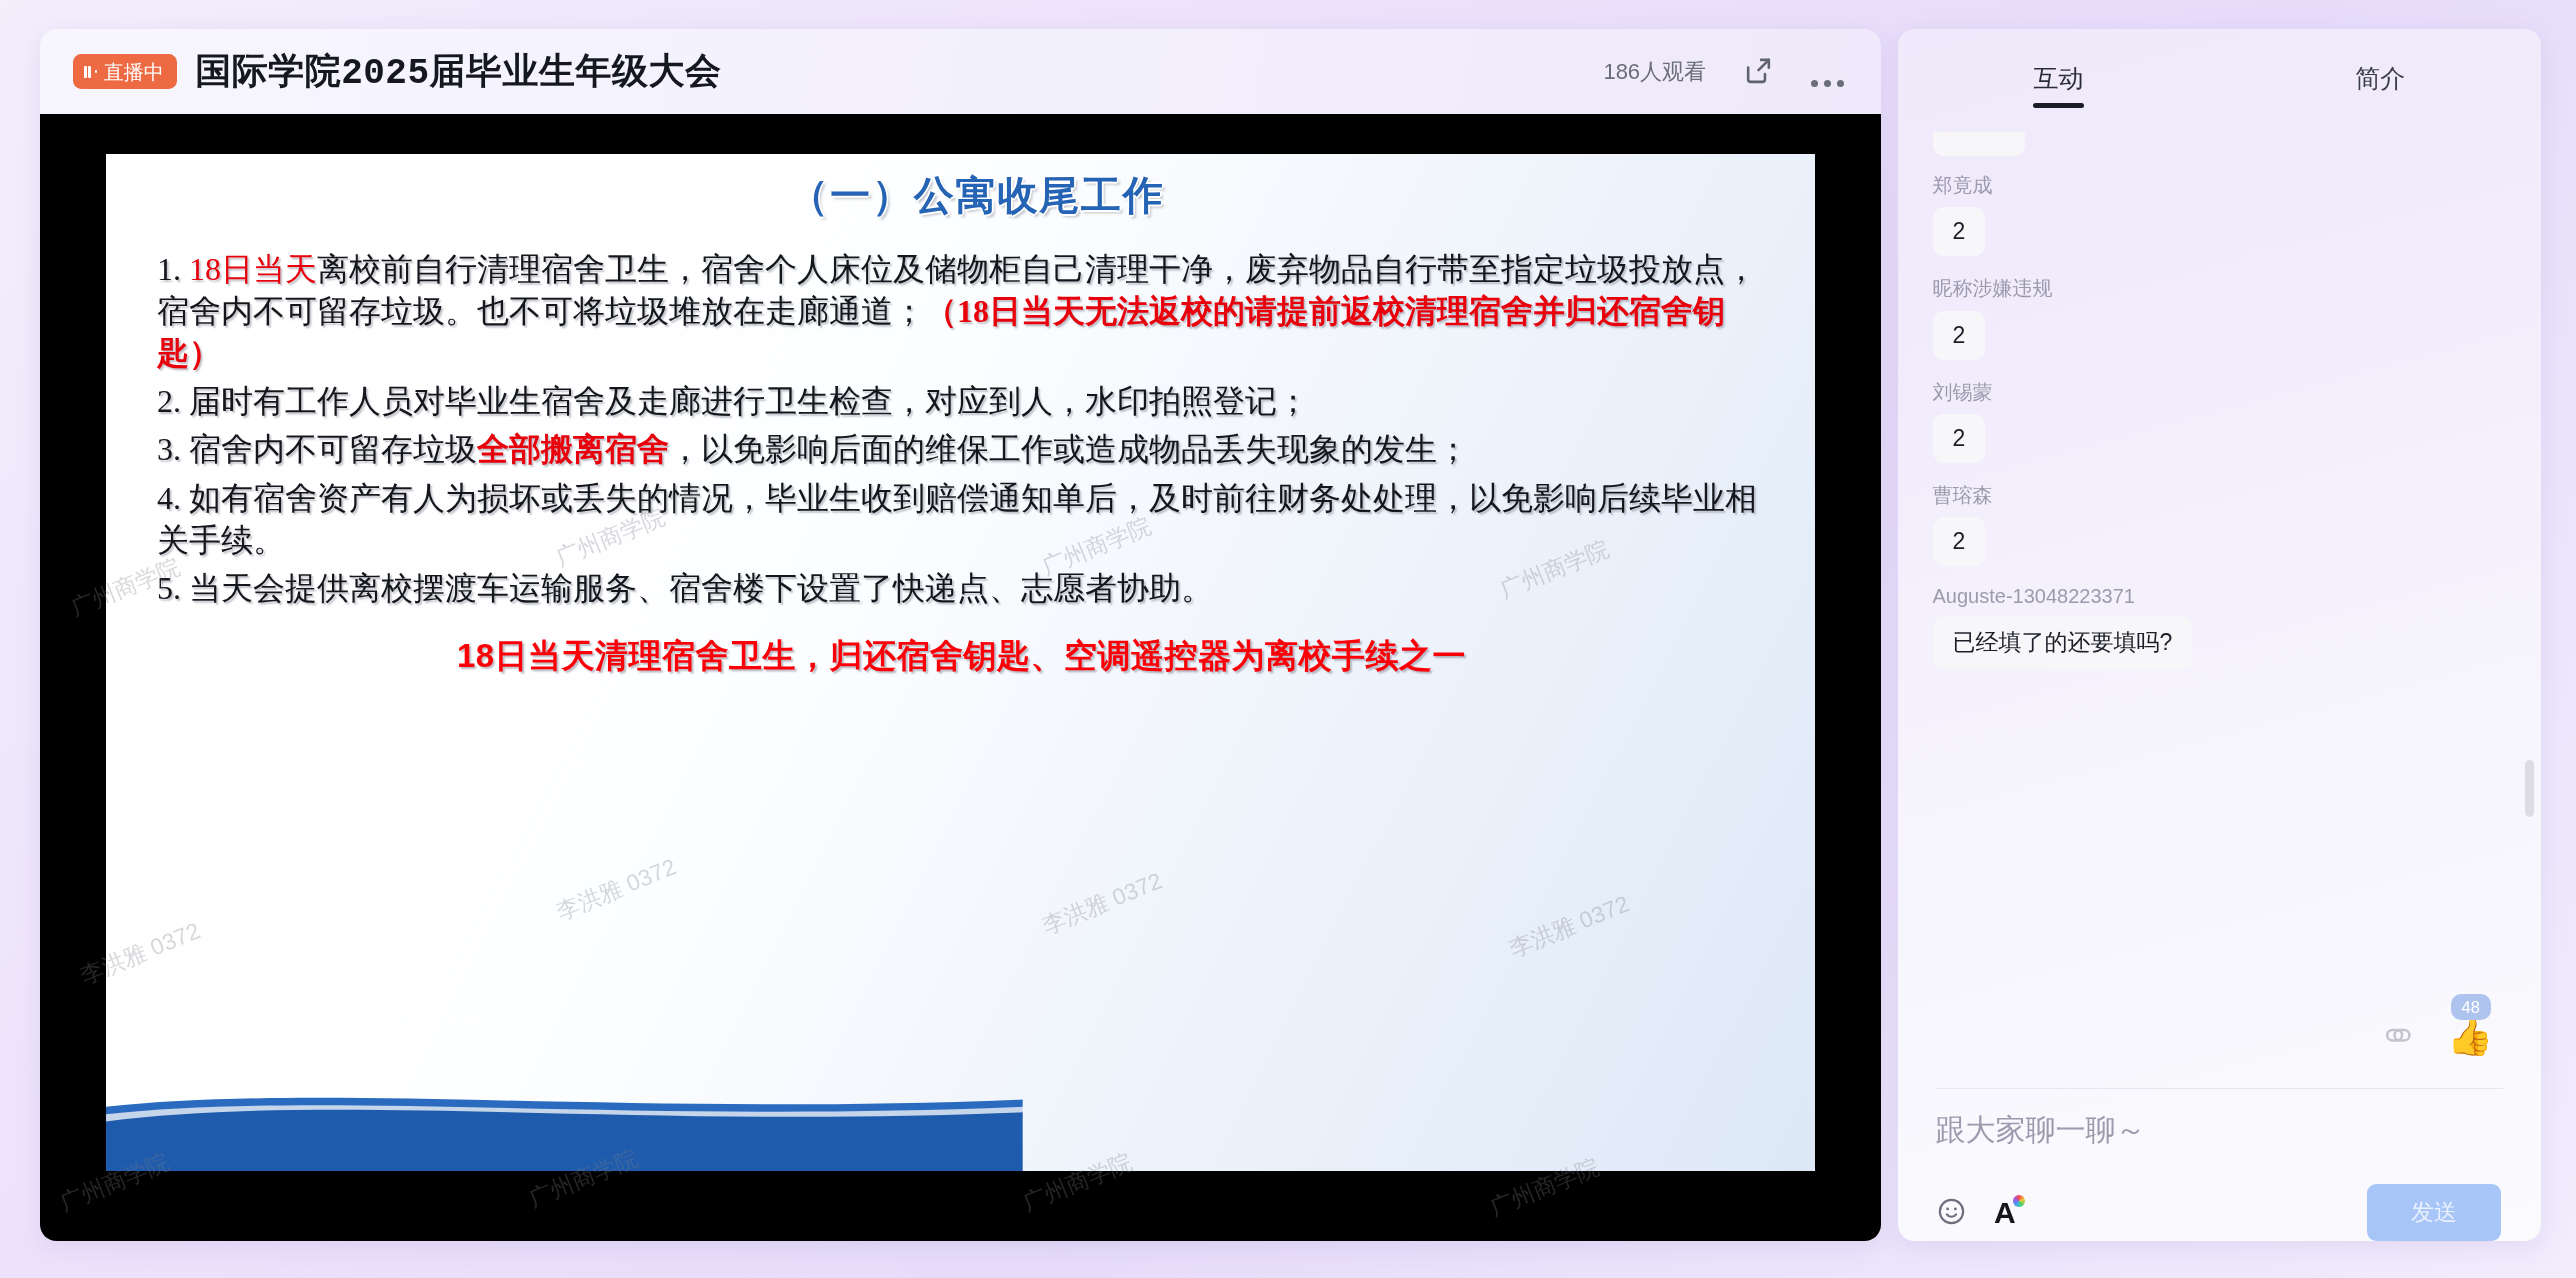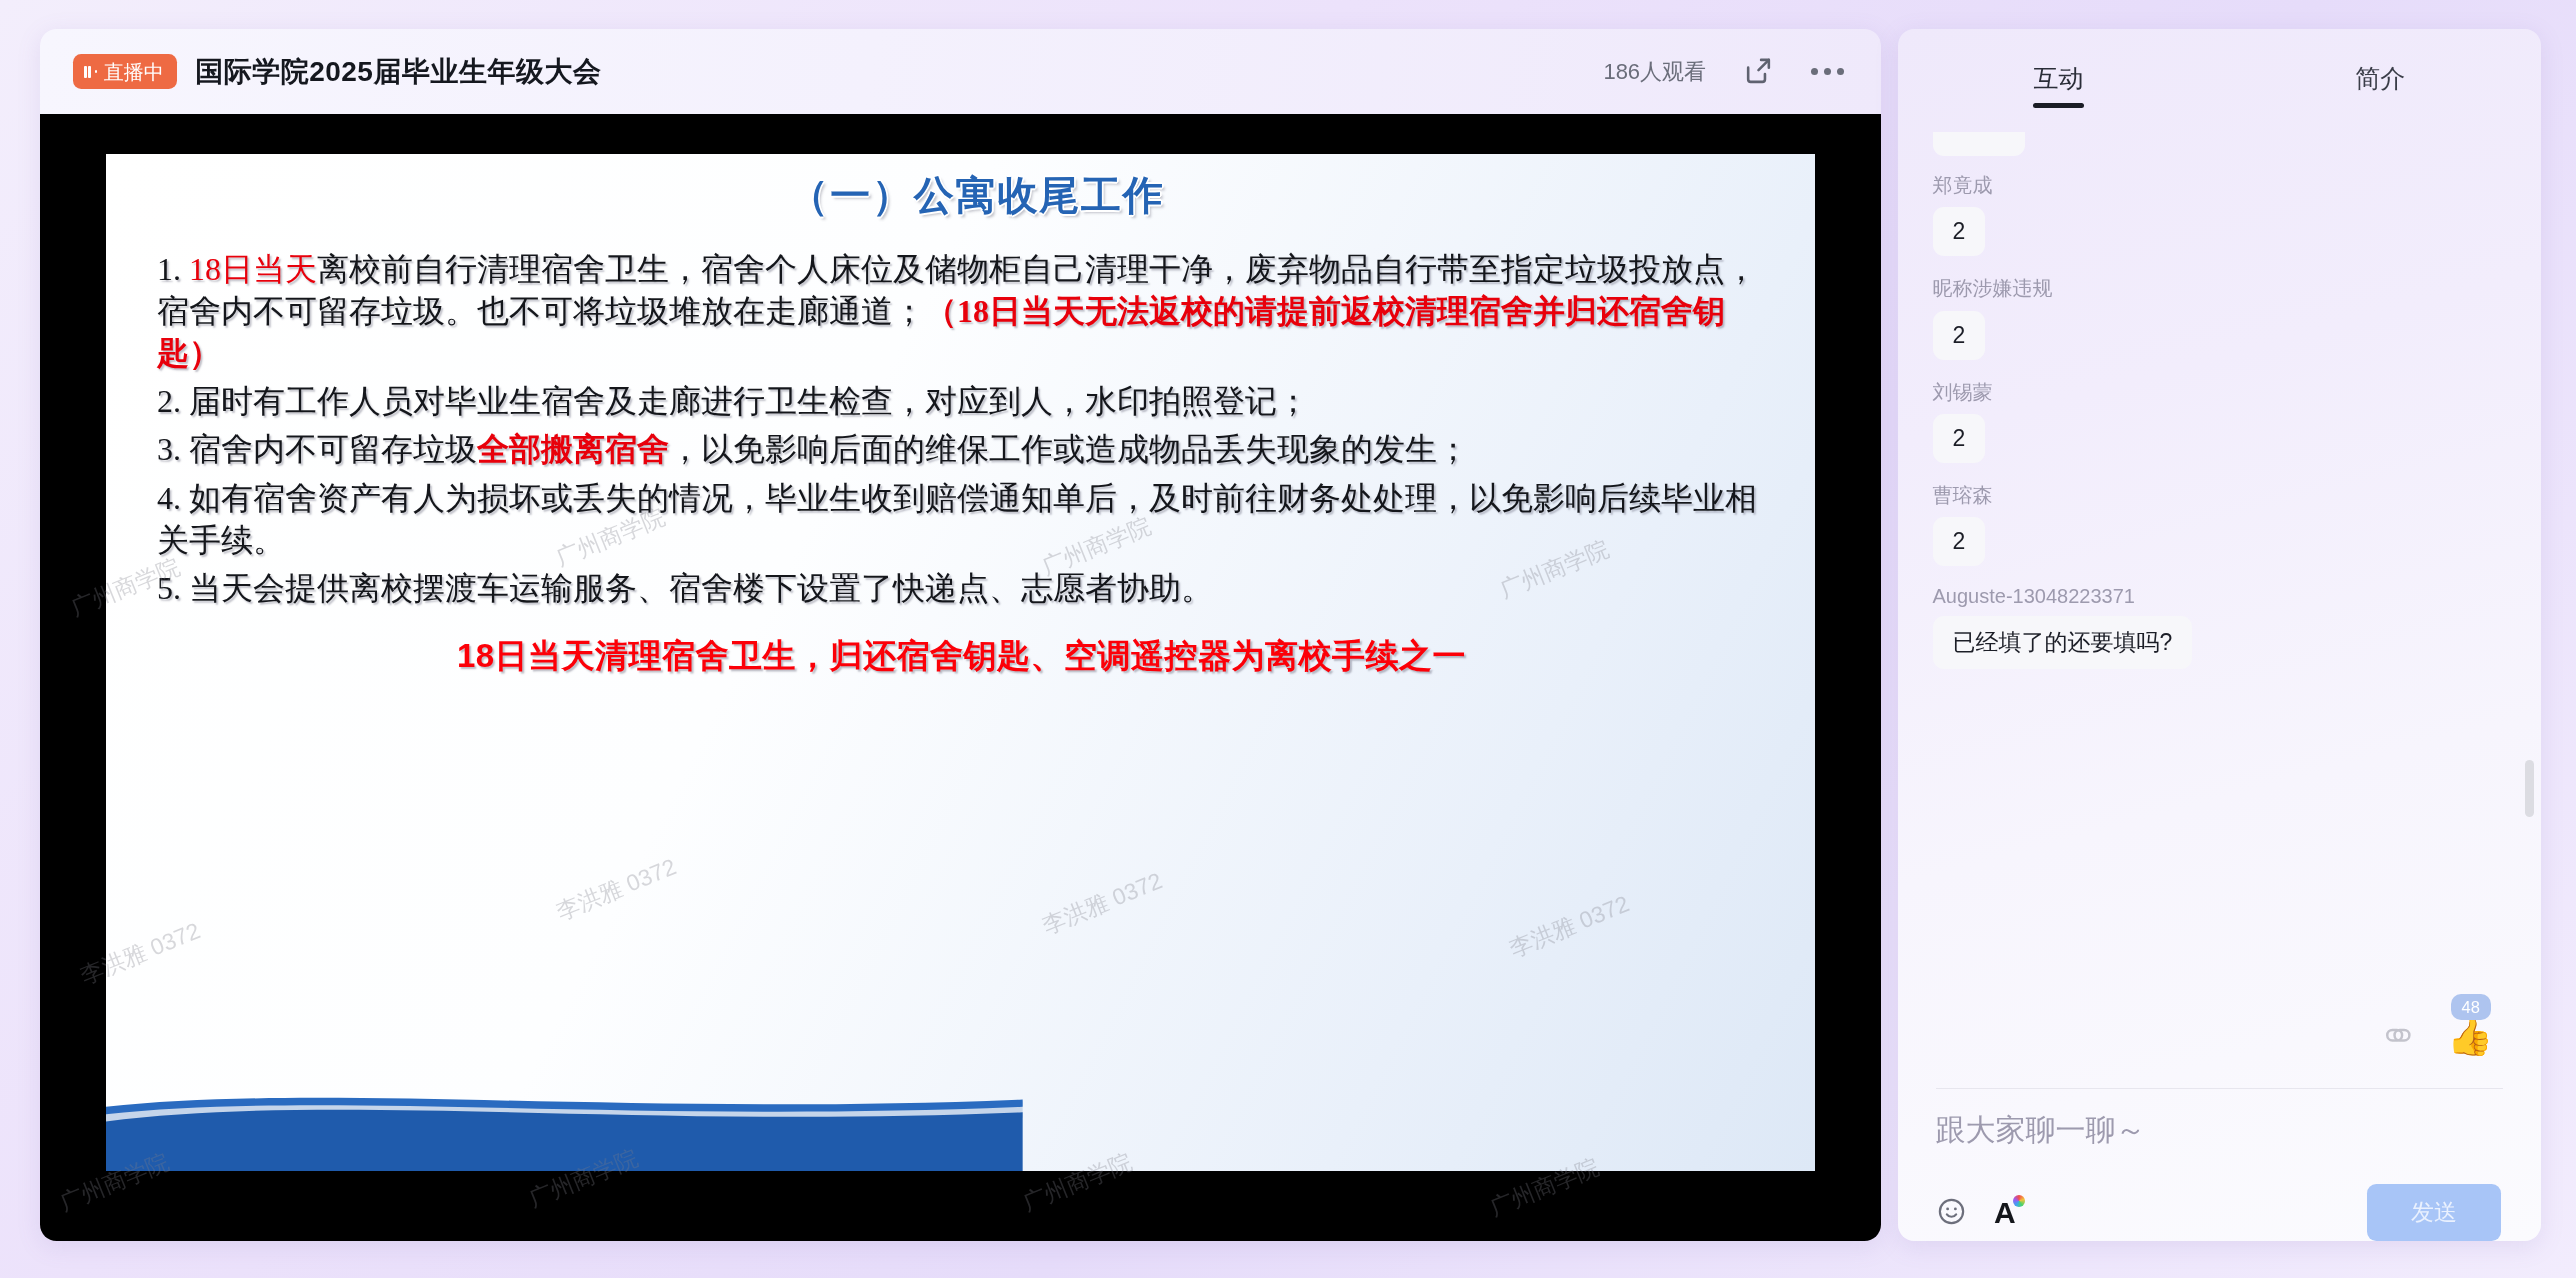--- a/index.html
+++ b/index.html
@@ -42,28 +42,29 @@
     padding:7.3px 13px 7.3px 11px;
     font-size:20px;
     line-height:1;
     white-space:nowrap;
   }
   .live-bars{ display:inline-flex; align-items:center; gap:1.8px; }
   .live-bars i{ display:block; width:2.7px; height:12px; background:#fff; border-radius:0.9px; }
   .live-dot{ width:2.7px; height:2.7px; background:#fff; border-radius:50%; margin-left:1.8px; }
   .stream-title{
     margin-left:18.3px;
-    font-size:28px; font-weight:bold;
+    font-size:36px; font-weight:bold;
     color:#15181f;
     letter-spacing:0.5px;
     white-space:nowrap;
+    font-family:Liberation Mono, monospace;
   }
   .header-right{
     margin-left:auto;
-    display:flex; align-items:center; gap:37px;
+    display:flex; align-items:flex-end; gap:37px;
   }
   .viewer-count{ font-size:22px; color:#6a6d7a; white-space:nowrap; }
   .icon-btn{ display:flex; align-items:center; justify-content:center; cursor:pointer; }
   .dots{ display:flex; gap:5.5px; align-items:center; }
   .dots i{ width:7.3px; height:7.3px; border-radius:50%; background:#6a6d7a; display:block; }
 
   
   .video-stage{
     position:relative;
     flex:1;

